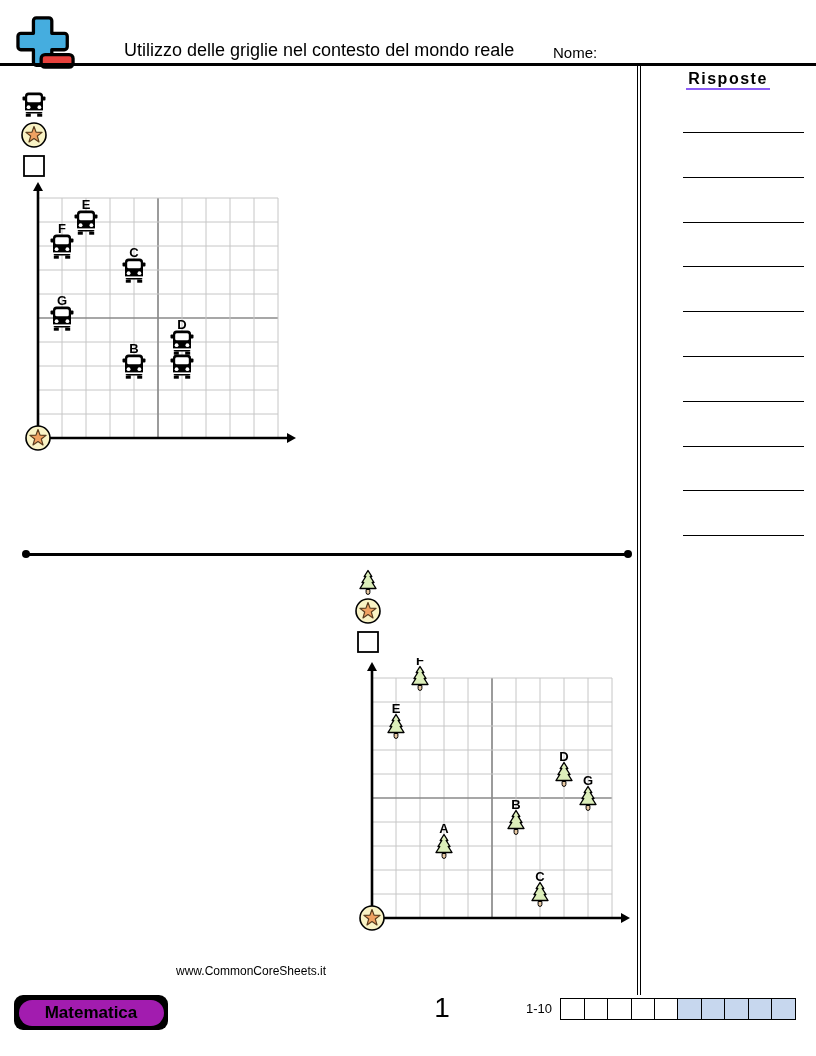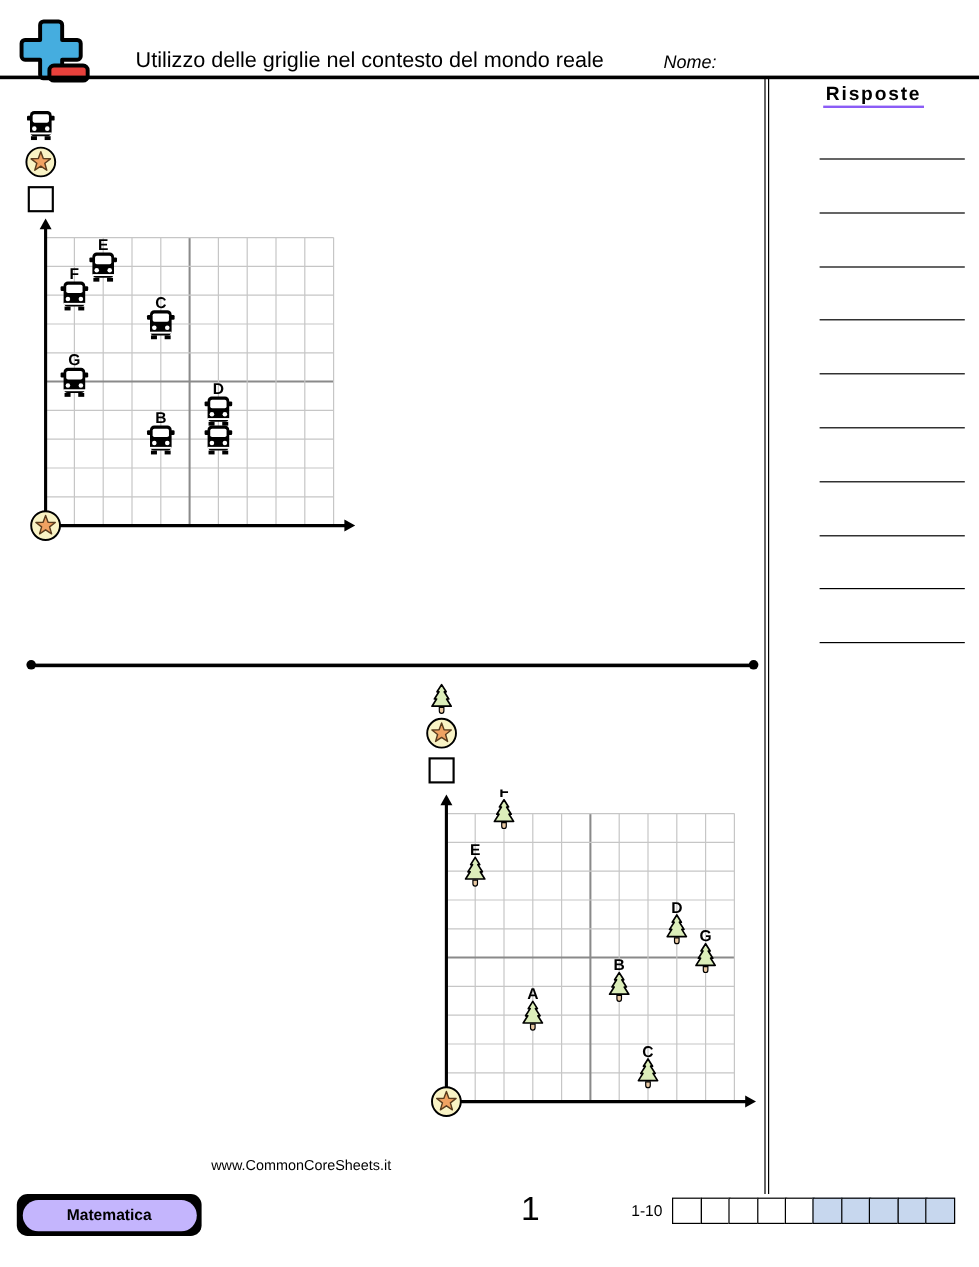--- a/index.html
+++ b/index.html
@@ -1,21 +1,21 @@
 <!DOCTYPE html>
 <html><head>
 <meta charset="utf-8">
 <style>
   html,body{margin:0;padding:0;background:#fff;}
   .page{position:relative;width:816px;height:1056px;background:#fff;overflow:hidden;
         font-family:"Liberation Sans",sans-serif;color:#000;}
   
   .logo{position:absolute;left:12px;top:14px;}
-  .title{position:absolute;left:113px;top:40px;font-size:18px;white-space:nowrap;}
-  .name-label{position:absolute;left:553px;top:44px;font-size:15px;font-style:italic;}
+  .title{position:absolute;left:124px;top:40px;font-size:18px;white-space:nowrap;}
+  .name-label{position:absolute;left:553px;top:44px;font-size:15px;}
   .top-rule{position:absolute;left:0;top:63px;width:816px;height:2.5px;background:#000;}
   
   .col-sep{position:absolute;left:637px;top:65px;height:930px;width:2px;
            border-left:1.6px solid #000;border-right:1.6px solid #000;}
   
   .instruction{position:absolute;left:16px;top:68px;font-size:13.5px;font-weight:bold;}
   .legend-row{position:absolute;display:flex;align-items:center;gap:7px;font-size:13.5px;}
   .legend-row svg{flex:0 0 auto;}
   
   .q{position:absolute;display:flex;font-size:13.5px;line-height:1.3;}
@@ -32,22 +32,22 @@
   .answers-title span{border-bottom:2px solid #8b5cf6;padding:0 2px 1px 2px;}
   .ans-row{position:absolute;left:654px;width:150px;height:18px;display:flex;align-items:flex-end;}
   .ans-num{width:24px;text-align:right;font-size:13.5px;padding-right:5px;}
   .ans-line{flex:1;border-bottom:1.6px solid #000;height:100%;margin-bottom:1px;}
   
   .grid-svg{position:absolute;}
   .mlabel{font-family:"Liberation Sans",sans-serif;font-size:13px;font-weight:bold;text-anchor:middle;}
   
   .badge{position:absolute;left:14px;top:995px;width:154px;height:35px;background:#000;
          border-radius:9px;display:flex;align-items:center;justify-content:center;}
-  .badge-inner{background:#c4b5fd;border-radius:16px;width:calc(100% - 9px);height:calc(100% - 9px);
-         display:flex;align-items:center;justify-content:center;font-weight:bold;font-size:13px;}
+  .badge-inner{background:#a21caf;border-radius:16px;width:calc(100% - 9px);height:calc(100% - 9px);
+         display:flex;align-items:center;justify-content:center;font-weight:bold;font-size:17px;}
   .website{position:absolute;left:176px;top:964px;font-size:12px;}
   .page-number{position:absolute;left:420px;top:992px;width:44px;text-align:center;font-size:28px;}
   .score-label{position:absolute;left:526px;top:1001px;font-size:13px;}
   .score-table{position:absolute;left:562px;top:998px;display:flex;}
   .score-cell{min-width:21px;padding:0 1px;height:20px;line-height:20px;text-align:center;
         font-size:13px;border:1.6px solid #000;margin-left:-1.6px;background:#fff;}
   .score-cell.hl{background:#C7D7EE;}
 </style>
 </head>
 <body>

